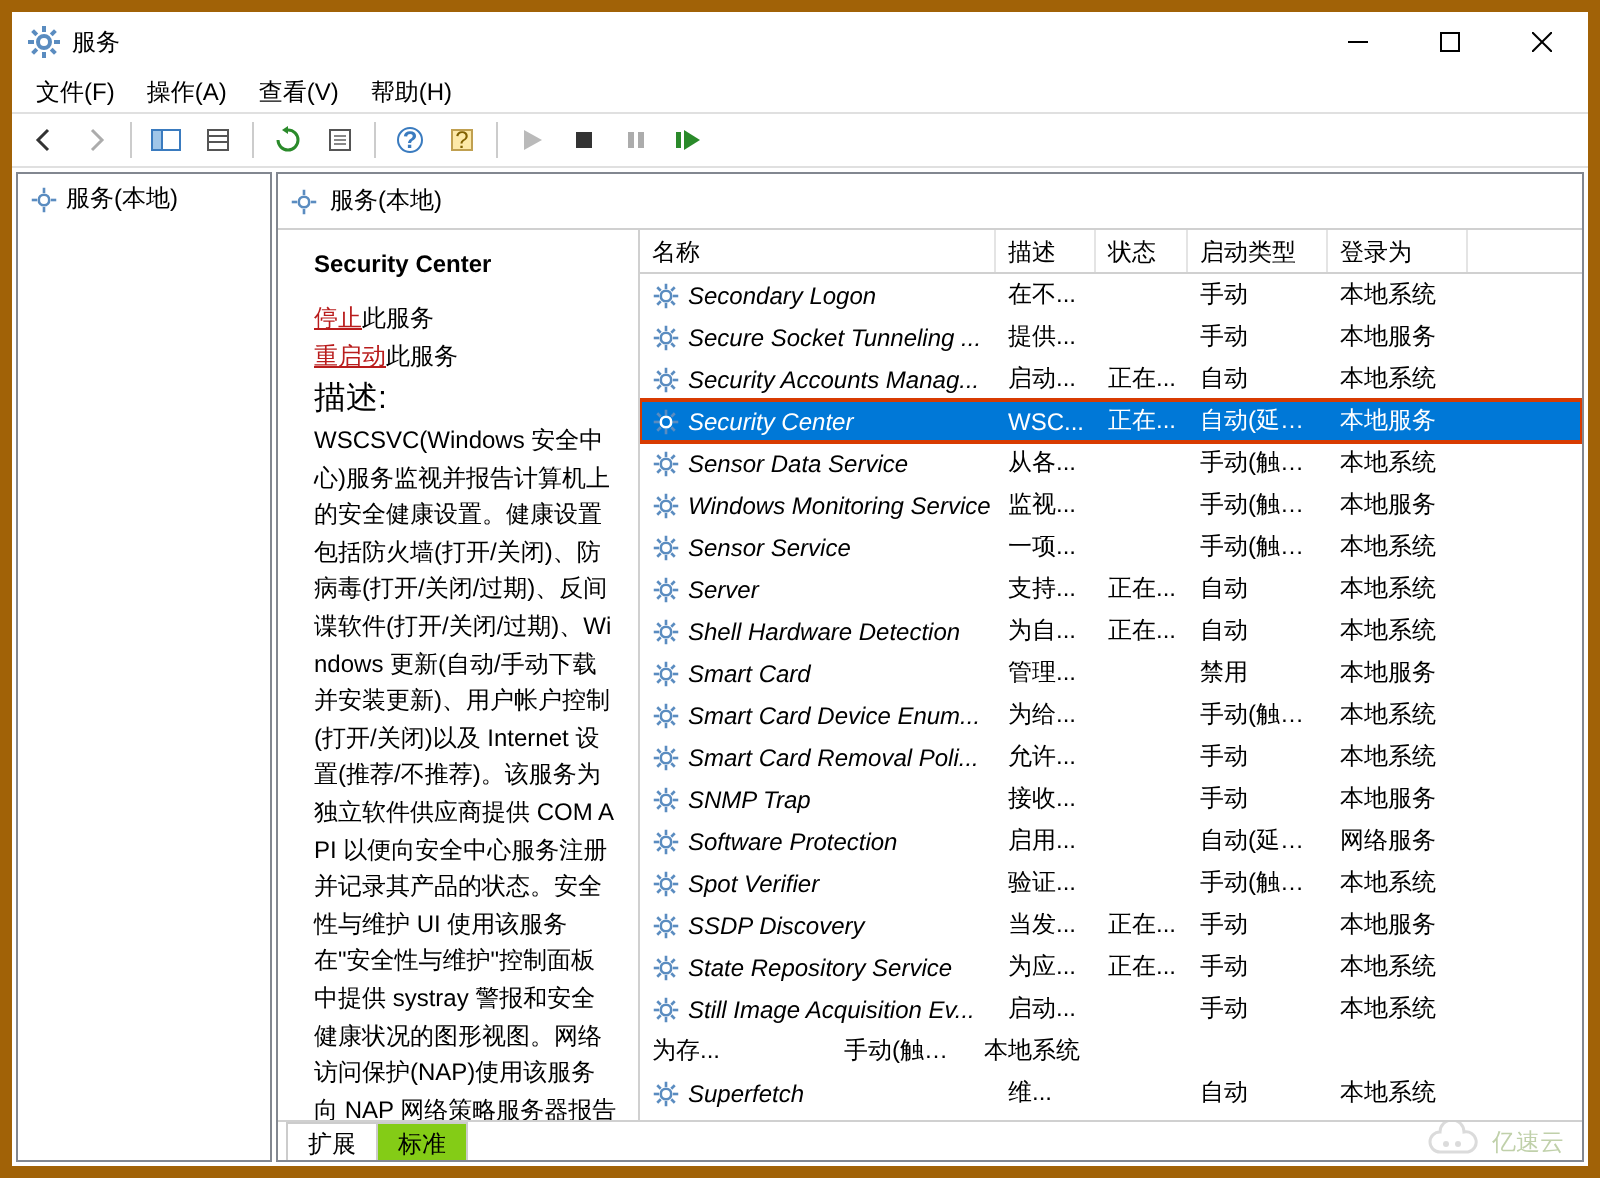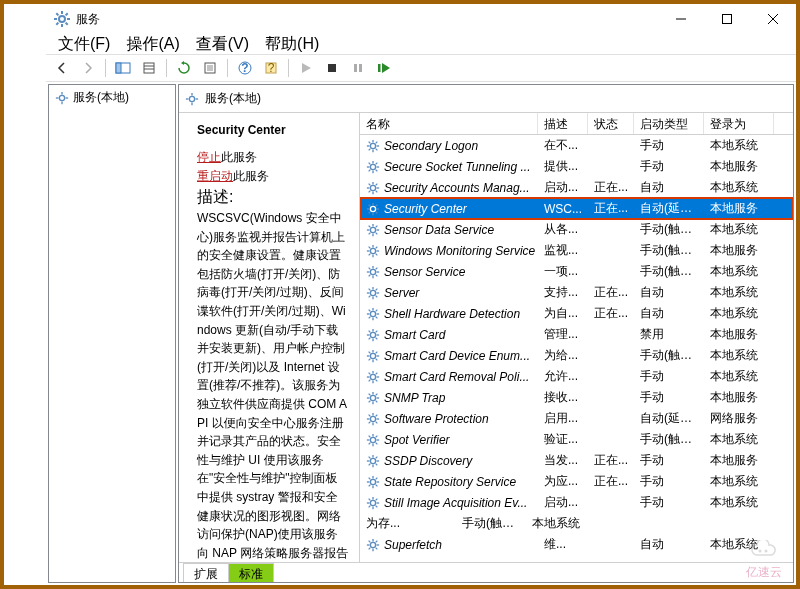--- a/index.html
+++ b/index.html
@@ -1,27 +1,27 @@
 <!DOCTYPE html>
 <html><head>
 <meta charset="utf-8">
 <style>
   * { box-sizing: border-box; margin: 0; padding: 0; font-family: "Segoe UI", "Microsoft YaHei", sans-serif; font-size: 12px; }
   body { background: #fff; width: 800px; height: 589px; overflow: hidden; position: relative; }
-  .window { width: 800px; height: 589px; border: 4px solid #a16207; display: flex; flex-direction: column; background:#fff;padding-left:42px;}
+  .window { width: 800px; height: 589px; border: 6px solid #a16207; display: flex; flex-direction: column; background:#fff;}
   
   
   .titlebar { height: 30px; display: flex; align-items: center; background: #fff; padding: 0 0 0 8px; }
   .titlebar .ticon { width:16px; height:16px; margin-right:6px; display:flex; align-items:center; justify-content:center;}
   .titlebar .ttitle { flex:1; font-size:12px; color:#000;}
   .tbtn { width:46px; height:30px; display:flex; align-items:center; justify-content:center; color:#000; }
   
   
   .menubar { height:20px; display:flex; align-items:center; padding:0 4px; background:#fff;}
-  .menuitem { padding: 2px 8px; font-size:16px;}
+  .menuitem { padding: 2px 8px; font-size:12px;}
   
   
   .toolbar { height:28px; border-top:1px solid #e0e0e0; border-bottom:1px solid #e0e0e0; display:flex; align-items:center; padding:0 4px; gap:2px; background:#fff;}
   .tool { width:24px; height:22px; display:flex; align-items:center; justify-content:center; border:1px solid transparent; border-radius:2px;}
   .sep { width:1px; height:18px; background:#ccc; margin:0 3px;}
   
   
   .content { flex:1; display:flex; border-bottom: none; overflow:hidden;}
   .leftpane { width:128px; border:1px solid #828790; margin:2px 1px 2px 2px; background:#fff;}
   .rightpane { flex:1; border:1px solid #828790; margin:2px 2px 2px 1px; background:#fff; display:flex; flex-direction:column; overflow:hidden;}
@@ -50,21 +50,21 @@
   .row .cn { width:178px; display:flex; align-items:center; gap:4px;font-style:italic;}
   .row .cd { width:50px;} .row .cs { width:46px;} .row .ct { width:70px;} .row .cl { width:70px;}
   .row.selected { background:#0078d7; color:#fff; outline:2px solid #d83b01; outline-offset:-1px;}
   .row.selected .gear path, .row.selected .gear circle { stroke:#fff;}
   
   .tabs { height:20px; border-top:1px solid #d0d0d0; display:flex; padding-left:4px;}
   .tab { padding:2px 10px 1px; border:1px solid #ccc; border-bottom:none; font-size:12px; margin-right:-1px; background:#fff;}
   .tab.active{ background:#fff; border-top:1px solid #ccc;}
   .tab.inactive{ background:#84cc16;}
   
-  .watermark { position:absolute; right:18px; bottom:8px; opacity:0.35; display:flex; align-items:center; gap:4px; color:#be185d; font-size:18px;flex-direction:column;}
+  .watermark { position:absolute; right:18px; bottom:8px; opacity:0.35; display:flex; align-items:center; gap:4px; color:#4d7c0f; font-size:18px;}
   
   
   .list-rows::-webkit-scrollbar { width:17px; }
   .list-rows::-webkit-scrollbar-track { background:#f0f0f0; }
   .list-rows::-webkit-scrollbar-thumb { background:#c2c3c9; border:1px solid #f0f0f0;}
   .list-rows::-webkit-scrollbar-button { height:17px; background:#f0f0f0;}
   
   .gearsm svg, .gear svg { display:block;}
 </style>
 </head>

